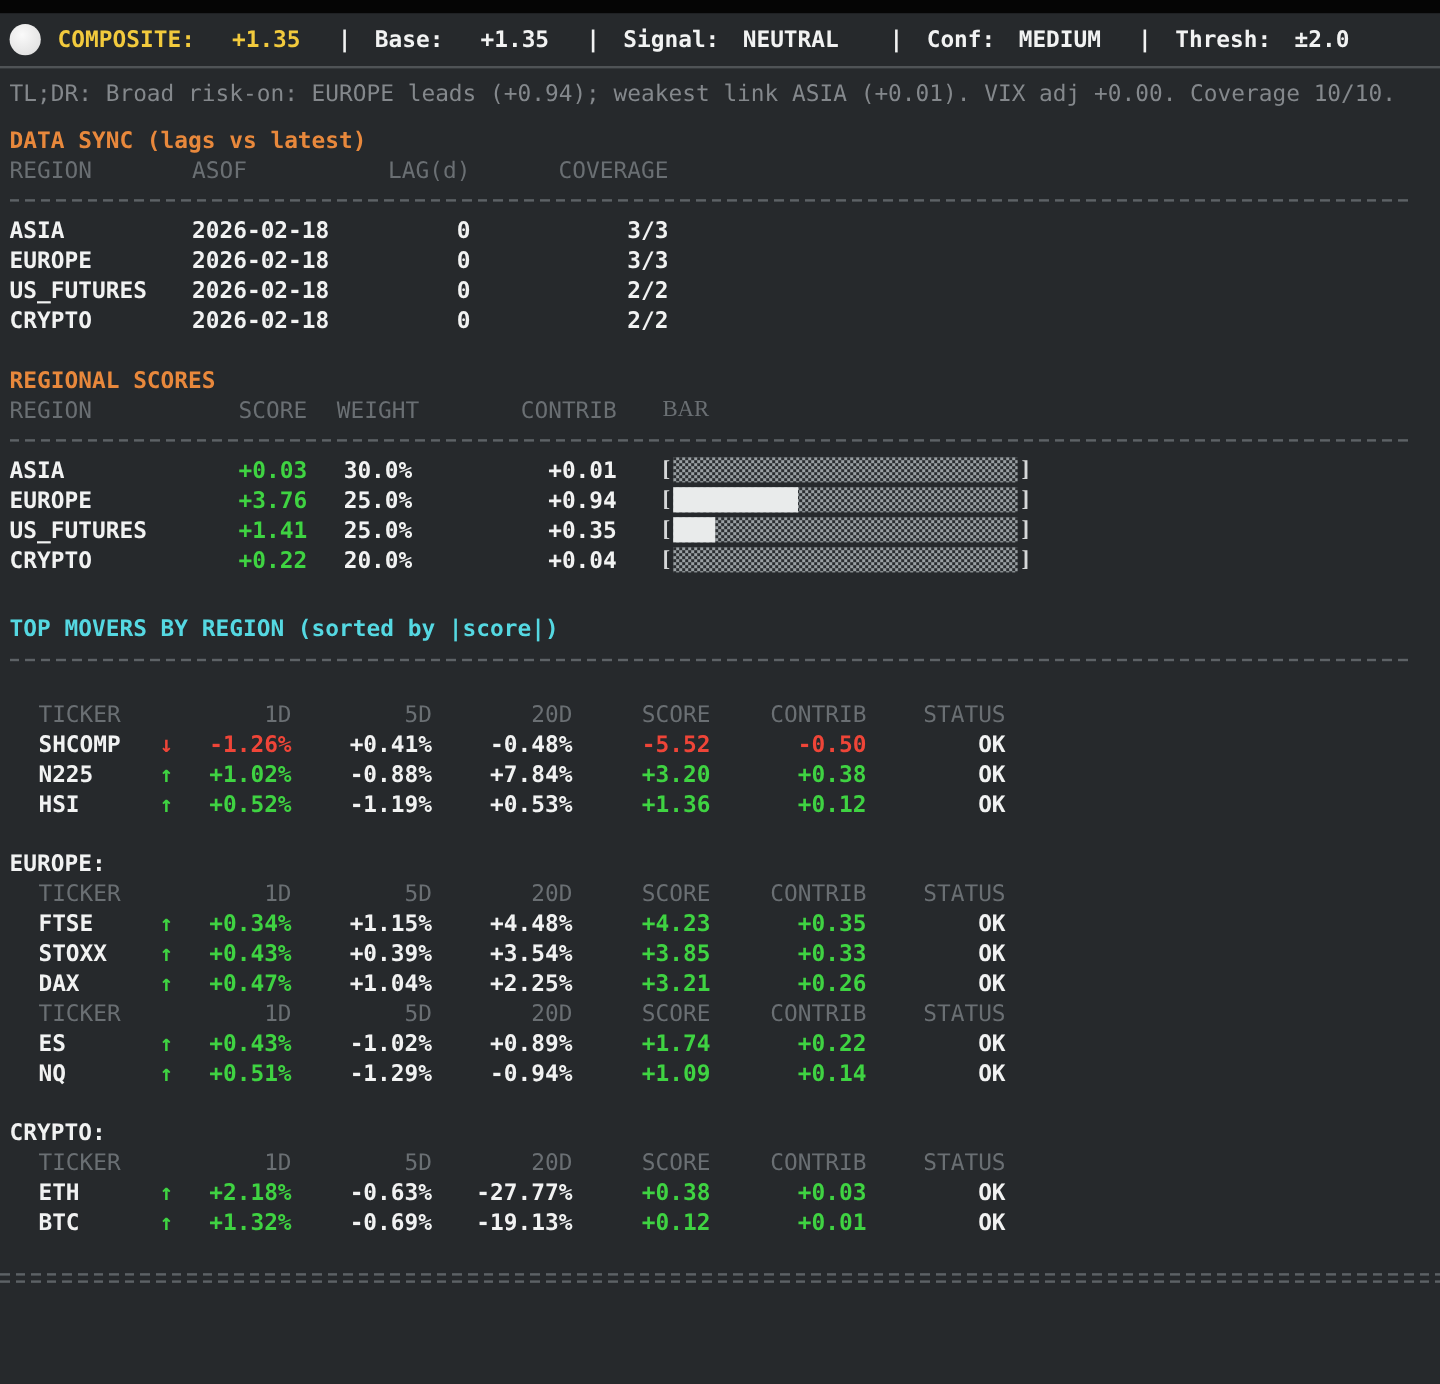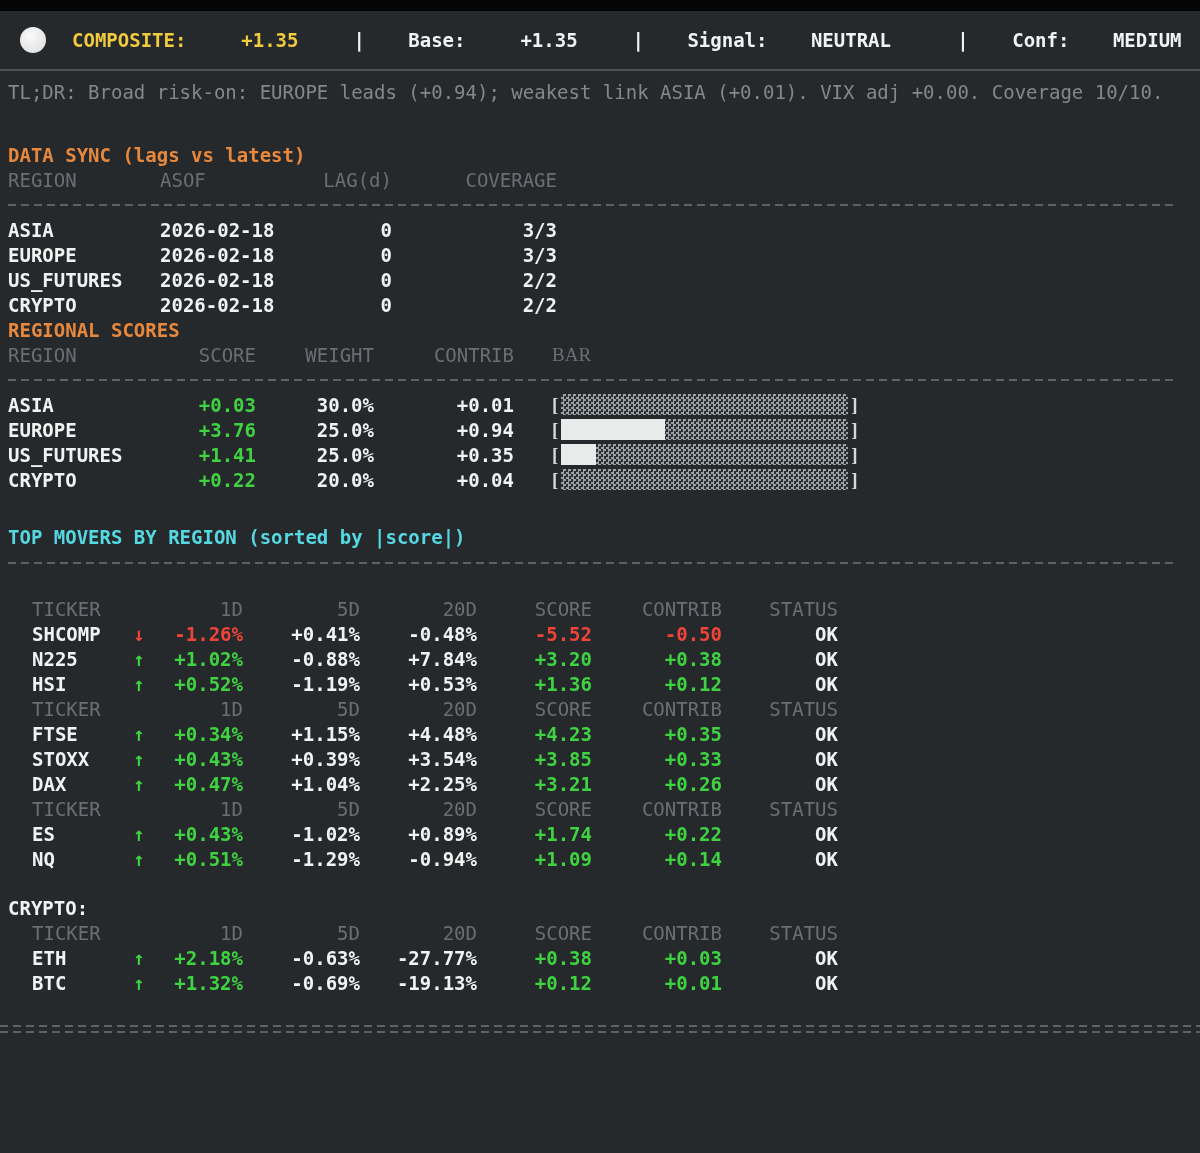--- a/index.html
+++ b/index.html
@@ -11,58 +11,58 @@
   html,body{width:1200px;}
   body{
     width:1200px;height:1153px;background:var(--bg);overflow:hidden;
     font-family:"DejaVu Sans Mono","Liberation Mono",monospace;
     font-size:19px;color:var(--white);font-weight:bold;
   }
   .top-strip{height:11px;background:#050505;}
   .pad{padding-left:8px;padding-right:22px;}
   .line{height:25px;display:flex;align-items:center;}
   
-  .hdr{height:60px;display:flex;align-items:center;gap:16px;padding-left:20px;border-bottom:2px solid var(--divider);}
+  .hdr{height:46px;display:flex;align-items:center;gap:4px;padding-left:8px;border-bottom:2px solid var(--divider);}
   .hdr .circle{width:26px;height:26px;border-radius:50%;flex:0 0 26px;
     background:radial-gradient(circle at 40% 35%, #fafafa 0%, #e4e4e4 70%, #cfcfcf 100%);margin-right:10px;}
   .hdr span{white-space:pre;}
   .yellow{color:var(--yellow);}
   .orange{color:var(--orange);}
   .cyan{color:var(--cyan);}
   .green{color:var(--green);}
   .red{color:var(--red);}
   .gray{color:var(--gray-head);font-weight:normal;}
   .dim{color:var(--gray-dim);font-weight:normal;}
   .tldr{margin-top:8px;white-space:pre;}
   .sec-title{height:25px;display:flex;align-items:center;font-weight:bold;}
   .dashline{height:2px;background:repeating-linear-gradient(90deg,var(--dash) 0 8px,transparent 8px 13px);}
   .tbl-dash{margin:12px 0 11px 0;}
   
   .trow{display:flex;height:25px;align-items:center;}
   .trow span{display:block;white-space:pre;}
   
   .sync .c1{width:152px;} .sync .c2{width:115px;} .sync .c3{width:117px;text-align:right;} .sync .c4{width:165px;text-align:right;}
   
-  .reg .c1{width:188px;} .reg .c2{width:60px;text-align:right;} .reg .c3{width:118px;text-align:right;}
+  .reg .c1{width:188px;} .reg .c2{width:60px;text-align:right;} .reg .c3{width:118px;text-align:center;}
   .reg .c4{width:140px;text-align:right;} .reg .c5{margin-left:38px;display:flex;align-items:center;font-family:Liberation Serif, serif;}
   .bracket{color:#d5d7d8;}
   .bar-track{position:relative;width:287px;height:21px;margin:0 3px;
     background-image:conic-gradient(var(--hatch) 90deg, var(--hatchbg) 90deg 180deg, var(--hatch) 180deg 270deg, var(--hatchbg) 270deg);
     background-size:5px 5px;}
   .bar-fill{position:absolute;left:0;top:0;bottom:0;background:#e9ebeb;}
   
   .mov{padding-left:24px;}
   .mov .ct{width:101px;} .mov .ca{width:15px;} .mov .c1d{width:95px;text-align:right;}
   .mov .c5d{width:117px;text-align:right;} .mov .c20d{width:117px;text-align:right;}
   .mov .csc{width:115px;text-align:right;} .mov .cco{width:130px;text-align:right;} .mov .cst{width:116px;text-align:right;}
   .mov.head .ct{width:116px;} .mov.head .c1d{width:95px;}
   .movers-sec-title{margin-top:24px;}
   .bottom-dashes{margin-top:30px;}
   .bottom-dashes .dashline + .dashline{margin-top:4px;}
-  .mt22{margin-top:38px;} .mt25{} .mt24{margin-top:32px;}
+  .mt22{margin-top:14px;} .mt25{margin-top:25px;} .mt24{margin-top:32px;}
   .movers-dash{margin-top:13px;margin-bottom:32px;}
 </style>
 </head>
 <body>
 
 <div class="top-strip"></div>
 
 <div class="hdr">
   <span class="circle"></span>
   <span class="yellow">COMPOSITE:</span>
@@ -212,20 +212,21 @@
         <div class="trow mov">
           <span class="ct">HSI</span>
           <span class="ca green">↑</span>
           <span class="c1d green">+0.52%</span>
           <span class="c5d">-1.19%</span>
           <span class="c20d">+0.53%</span>
           <span class="csc green">+1.36</span>
           <span class="cco green">+0.12</span>
           <span class="cst">OK</span>
         </div>
+        <div class="sec-title movers-sec-title">EUROPE:</div>
         <div class="trow mov head gray">
           <span class="ct">TICKER</span>
           <span class="c1d">1D</span>
           <span class="c5d">5D</span>
           <span class="c20d">20D</span>
           <span class="csc">SCORE</span>
           <span class="cco">CONTRIB</span>
           <span class="cst">STATUS</span>
         </div>
         <div class="trow mov">

